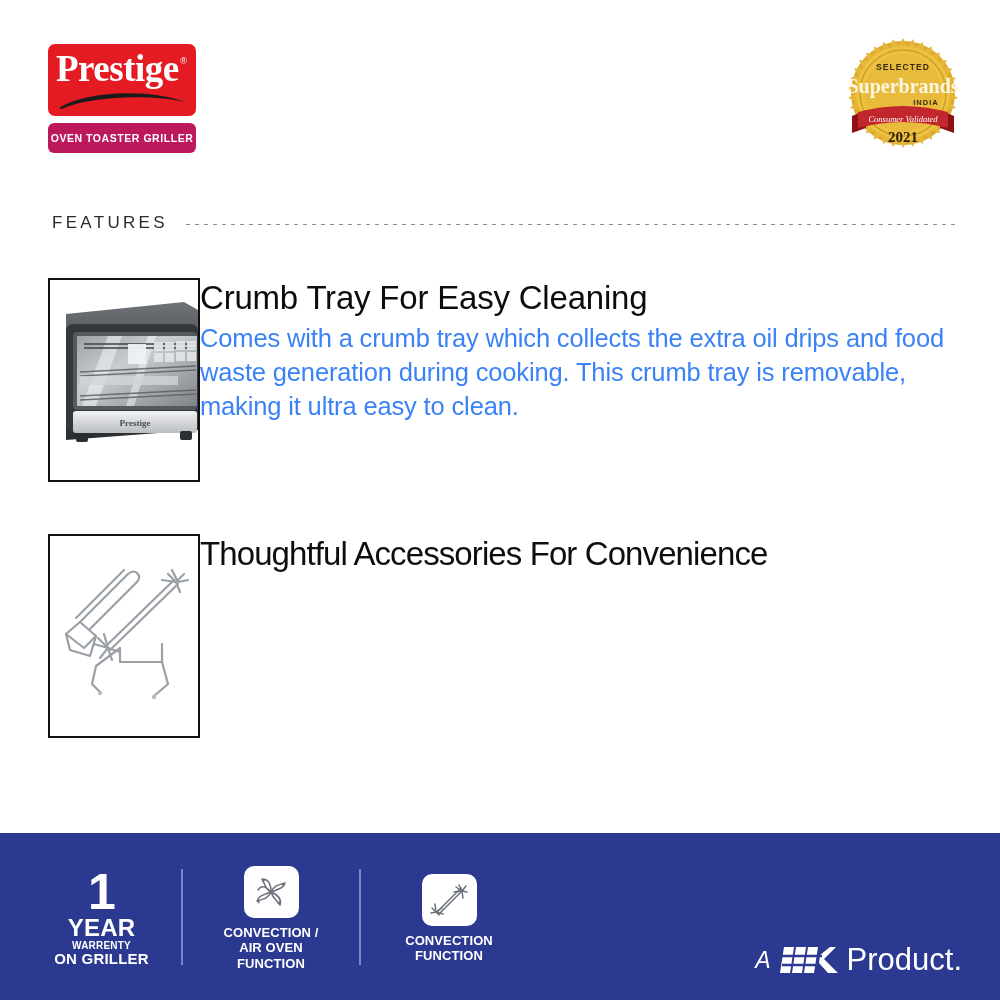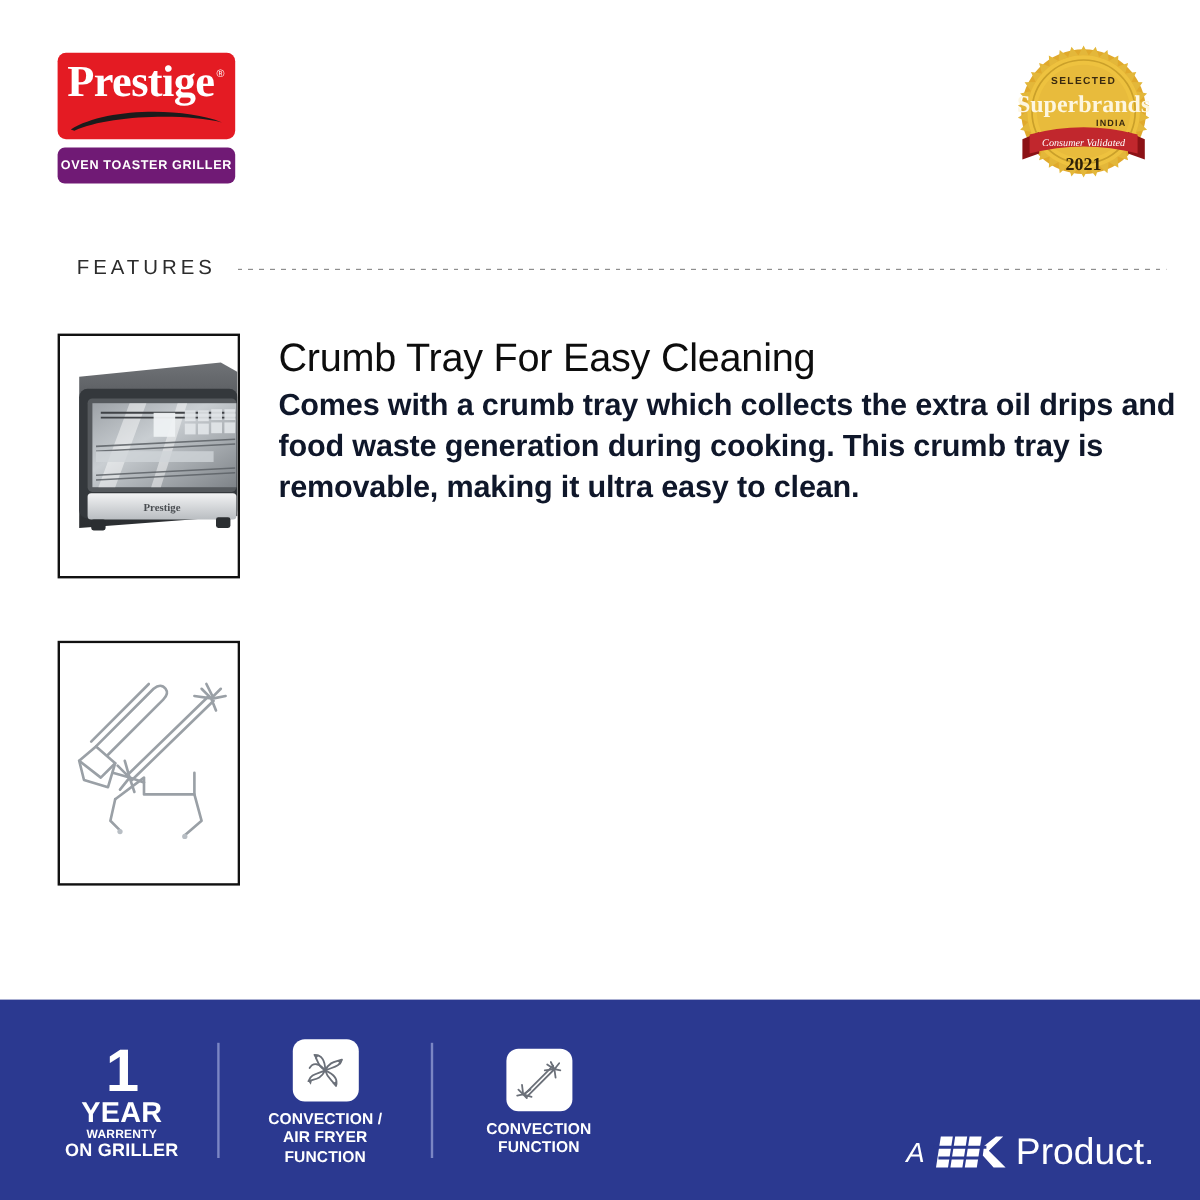--- a/index.html
+++ b/index.html
@@ -31,35 +31,35 @@
     font-family:"Liberation Sans", sans-serif;
     font-size:9px; color:#ffffff;
   }
   .brand-swoosh {
     position:absolute; left:9px; top:44px; width:130px; height:22px;
     overflow:hidden;
   }
   .brand-swoosh svg { display:block; }
   .brand-sub {
     margin-top:7px; width:148px; height:30px;
-    background:#701a75; border-radius:6px;
+    background:#be185d; border-radius:6px;
     display:flex; align-items:center; justify-content:center;
   }
   .brand-sub span {
     font-size:10.5px; font-weight:700; color:#ffffff;
     letter-spacing:0.55px;
   }
 
   
   .seal { position:absolute; right:42px; top:36px; width:110px; height:118px;margin-left:48px; }
   .seal svg { display:block; }
 
   
   .features-row {
-    position:absolute; left:64px; top:208px;
+    position:absolute; left:52px; top:208px;
     width:908px; height:30px;
     display:flex; align-items:center;justify-content:space-between;
   }
   .features-label {
     font-size:17px; color:#2c2c2c; letter-spacing:3.3px; font-weight:400;
     white-space:nowrap;
   }
   .features-rule {
     flex:1; height:1px; margin-left:18px; margin-top:3px;
     background-image:repeating-linear-gradient(to right,#8e8e8e 0px,#8e8e8e 4px,rgba(0,0,0,0) 4px,rgba(0,0,0,0) 9px);
@@ -70,29 +70,29 @@
   .feature-1 { top:278px; }
   .feature-2 { top:534px; }
 
   .thumb {
     width:152px; height:204px;
     border:2px solid #111; background:#fff;
     position:relative; overflow:hidden; flex:none;
   }
   .thumb svg { display:block; }
 
-  .feature-text { margin-left:32px; padding-top:2px; }
+  .feature-text { padding-top:2px; }
   .feature-title {
     font-size:33px; font-weight:400; color:#0d0d0d;
     line-height:1.08; white-space:nowrap; letter-spacing:-0.2px;
   }
   .feature-title.tight { letter-spacing:-0.9px; }
   .feature-desc {
     margin-top:5px;
-    font-size:25.5px; font-weight:700; color:#0f172a;
+    font-size:25.5px; font-weight:400; color:#3b82f6;
     line-height:1.34; letter-spacing:-0.15px;
   }
 
   
   .banner {
     position:absolute; left:0; bottom:0; width:1000px; height:167px;
     background:#2b3990;
   }
   .banner-left {
     position:absolute; left:44px; top:0; height:167px;
@@ -292,20 +292,21 @@
           <path d="M112 126 L118 148 L104 160"></path>
           <path d="M46 130 L42 148 L50 156"></path>
         </g>
         <g fill="#b8bec4">
           <circle cx="50" cy="157" r="2.2"></circle>
           <circle cx="104" cy="161" r="2.2"></circle>
         </g>
       </svg>
     </div>
     <div class="feature-text">
+      <div class="feature-title tight">Thoughtful Accessories For Convenience</div>
     </div>
   </div>
 
   <div class="banner">
 
     <div class="banner-left">
 
       <div class="badge-warranty">
         <div class="warranty-num">1</div>
         <div class="warranty-year">YEAR</div>
@@ -327,21 +328,21 @@
             </g>
             <g fill="#6b7079">
               <polygon points="10,6 14,6 11,10"></polygon>
               <polygon points="33,10 32,14 29,11"></polygon>
               <polygon points="28,32 25,30 28,28"></polygon>
               <polygon points="5,28 8,27 7,31"></polygon>
             </g>
           </svg>
         </div>
         <div class="fn-label">CONVECTION /</div>
-        <div class="fn-label">AIR FRYER FUNCTION</div>
+        <div class="fn-label">AIR OVEN FUNCTION</div>
       </div>
 
       <div class="divider"></div>
 
       <div class="badge-fn">
         <div class="fn-icon">
           <svg width="38" height="38" viewBox="0 0 38 38">
             <g fill="none" stroke="#6b7079" stroke-width="1.5" stroke-linecap="round" stroke-linejoin="round">
               <path d="M7 31 L31 7"></path>
               <path d="M9 33 L33 9"></path>

